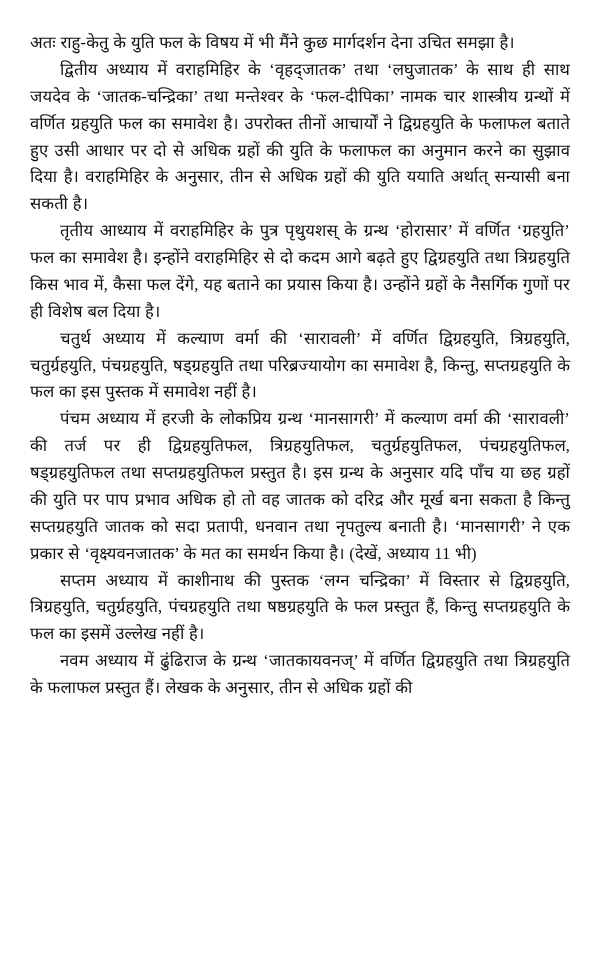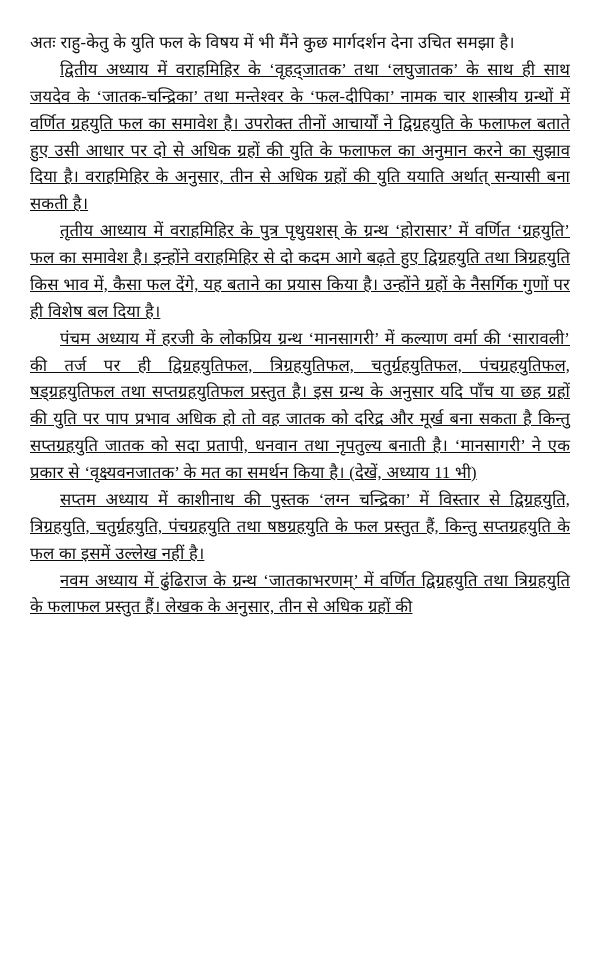--- a/index.html
+++ b/index.html
@@ -30,29 +30,29 @@
     text-justify: inter-word;
     word-spacing: 0.5px;
     letter-spacing: 0.1px;
     color: #0d0d0d;
   }
   .para.indent {
     text-indent: 30px;
   }
   .para + .para {
     margin-top: 0px;
-    text-decoration: underline;
   }
   .devanagari {
     font-family: "Liberation Serif", "DejaVu Sans", sans-serif;
   }
 </style>
 </head>
 <body>
 
 <div class="page">
   <p class="para devanagari">अतः राहु-केतु के युति फल के विषय में भी मैंने कुछ मार्गदर्शन देना उचित समझा है।</p>
   <p class="para indent devanagari">द्वितीय अध्याय में वराहमिहिर के ‘वृहद्जातक’ तथा ‘लघुजातक’ के साथ ही साथ जयदेव के ‘जातक-चन्द्रिका’ तथा मन्तेश्वर के ‘फल-दीपिका’ नामक चार शास्त्रीय ग्रन्थों में वर्णित ग्रहयुति फल का समावेश है। उपरोक्त तीनों आचार्यों ने द्विग्रहयुति के फलाफल बताते हुए उसी आधार पर दो से अधिक ग्रहों की युति के फलाफल का अनुमान करने का सुझाव दिया है। वराहमिहिर के अनुसार, तीन से अधिक ग्रहों की युति ययाति अर्थात् सन्यासी बना सकती है।</p>
   <p class="para indent devanagari">तृतीय आध्याय में वराहमिहिर के पुत्र पृथुयशस् के ग्रन्थ ‘होरासार’ में वर्णित ‘ग्रहयुति’ फल का समावेश है। इन्होंने वराहमिहिर से दो कदम आगे बढ़ते हुए द्विग्रहयुति तथा त्रिग्रहयुति किस भाव में, कैसा फल देंगे, यह बताने का प्रयास किया है। उन्होंने ग्रहों के नैसर्गिक गुणों पर ही विशेष बल दिया है।</p>
+  <p class="para indent devanagari">चतुर्थ अध्याय में कल्याण वर्मा की ‘सारावली’ में वर्णित द्विग्रहयुति, त्रिग्रहयुति, चतुर्ग्रहयुति, पंचग्रहयुति, षड्ग्रहयुति तथा परिब्रज्यायोग का समावेश है, किन्तु, सप्तग्रहयुति के फल का इस पुस्तक में समावेश नहीं है।</p>
   <p class="para indent devanagari">पंचम अध्याय में हरजी के लोकप्रिय ग्रन्थ ‘मानसागरी’ में कल्याण वर्मा की ‘सारावली’ की तर्ज पर ही द्विग्रहयुतिफल, त्रिग्रहयुतिफल, चतुर्ग्रहयुतिफल, पंचग्रहयुतिफल, षड्ग्रहयुतिफल तथा सप्तग्रहयुतिफल प्रस्तुत है। इस ग्रन्थ के अनुसार यदि पाँच या छह ग्रहों की युति पर पाप प्रभाव अधिक हो तो वह जातक को दरिद्र और मूर्ख बना सकता है किन्तु सप्तग्रहयुति जातक को सदा प्रतापी, धनवान तथा नृपतुल्य बनाती है। ‘मानसागरी’ ने एक प्रकार से ‘वृक्ष्यवनजातक’ के मत का समर्थन किया है। (देखें, अध्याय 11 भी)</p>
   <p class="para indent devanagari">सप्तम अध्याय में काशीनाथ की पुस्तक ‘लग्न चन्द्रिका’ में विस्तार से द्विग्रहयुति, त्रिग्रहयुति, चतुर्ग्रहयुति, पंचग्रहयुति तथा षष्ठग्रहयुति के फल प्रस्तुत हैं, किन्तु सप्तग्रहयुति के फल का इसमें उल्लेख नहीं है।</p>
-  <p class="para indent devanagari">नवम अध्याय में ढुंढिराज के ग्रन्थ ‘जातकाभरणम्’ में वर्णित द्विग्रहयुति तथा त्रिग्रहयुति के फलाफल प्रस्तुत हैं। लेखक के अनुसार, तीन से अधिक ग्रहों की</p>
+  <p class="para indent devanagari">नवम अध्याय में ढुंढिराज के ग्रन्थ ‘जातकायवनज्’ में वर्णित द्विग्रहयुति तथा त्रिग्रहयुति के फलाफल प्रस्तुत हैं। लेखक के अनुसार, तीन से अधिक ग्रहों की</p>
 </div>
 
 </body></html>

